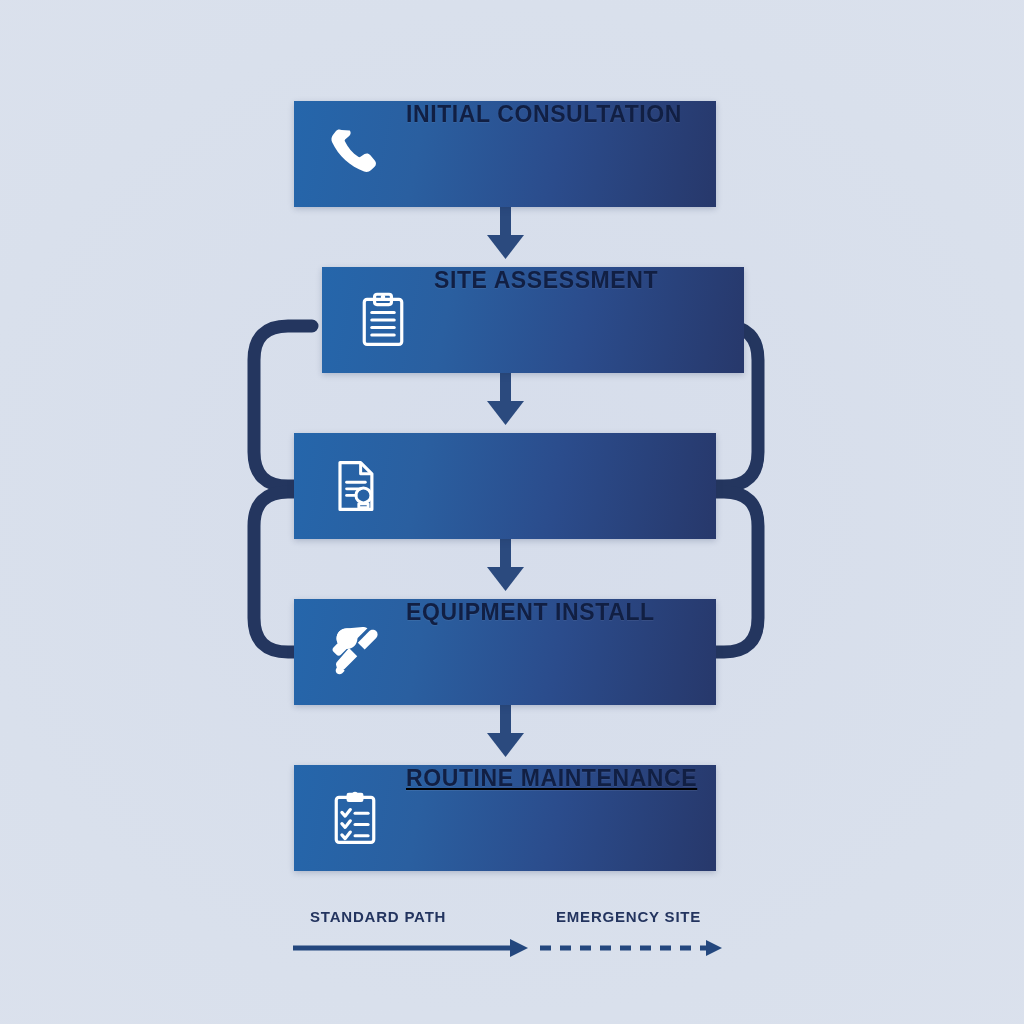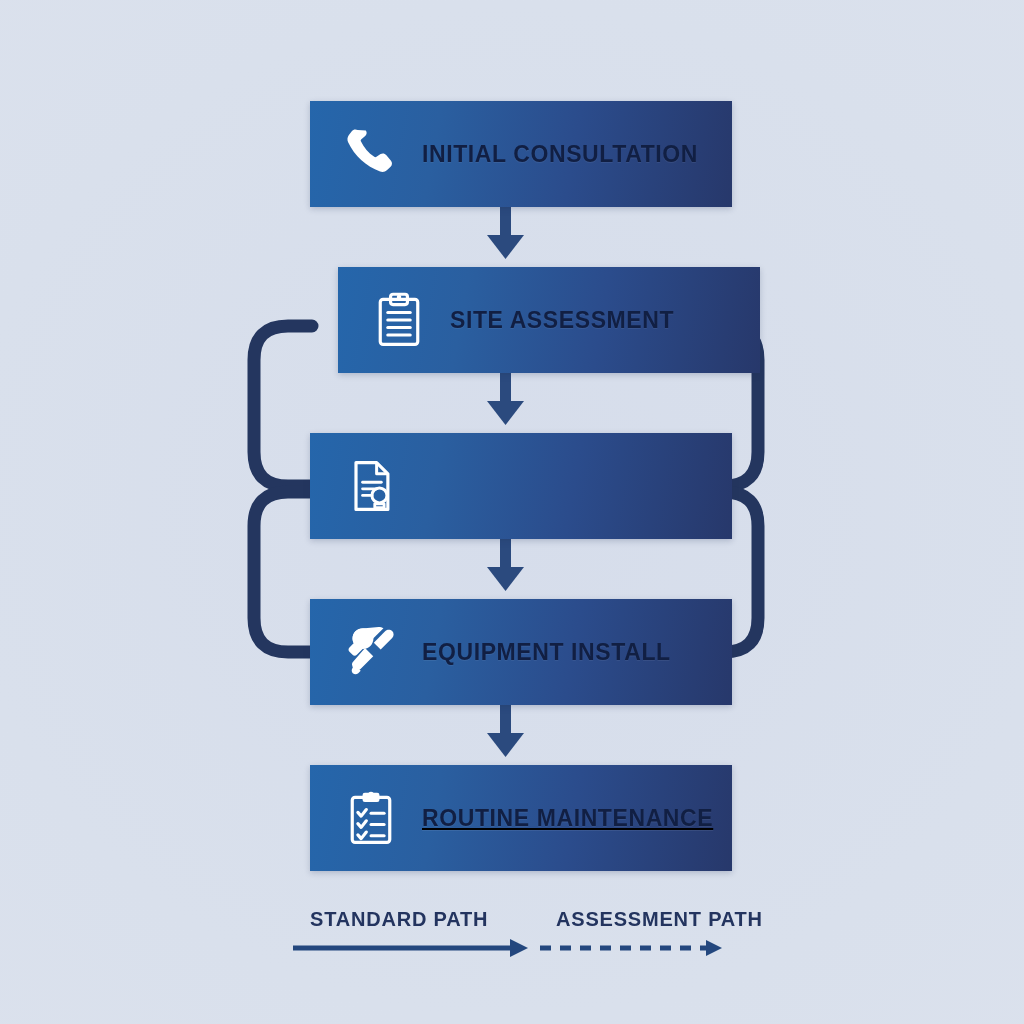--- a/index.html
+++ b/index.html
@@ -28,26 +28,25 @@
     left: 0;
     top: 0;
     width: 1024px;
     height: 1024px;
     z-index: 1;
   }
 
   
   .flow-box {
     position: absolute;
-    left: 310px;
+    left: 294px;
     width: 422px;
     height: 106px;
     z-index: 3;
     display: flex;
-    align-items: center;
     background: linear-gradient(100deg, #2566ab 0%, #2a5fa0 30%, #2b4c8c 62%, #27386b 100%);
     box-shadow: 0 2px 6px rgba(30, 45, 85, 0.22);
   }
   .flow-box .box-icon {
     width: 74px;
     margin-left: 24px;
     flex: 0 0 74px;
     display: flex;
     align-items: center;
     justify-content: center;
@@ -78,21 +77,21 @@
     position: absolute;
     left: 288px;
     top: 908px;
     width: 440px;
     height: 64px;
     z-index: 4;
   }
   .legend-label {
     position: absolute;
     top: 0;
-    font-size: 20px;
+    font-size: 15px;
     font-weight: bold;
     color: #23345f;
     letter-spacing: 0.8px;
     white-space: nowrap;
   }
   #legend-label-standard { left: 22px; }
   #legend-label-emergency { left: 268px; }
   #legend-svg {
     position: absolute;
     left: 0;
@@ -218,21 +217,21 @@
           <line x1="32" y1="39" x2="46" y2="39"></line>
           <line x1="32" y1="51" x2="46" y2="51"></line>
         </g>
       </svg>
     </div>
     <div class="box-label">ROUTINE MAINTENANCE</div>
   </div>
 
   <div id="legend">
     <div class="legend-label" id="legend-label-standard">STANDARD PATH</div>
-    <div class="legend-label" id="legend-label-emergency">ASSESSMENT PATH</div>
+    <div class="legend-label" id="legend-label-emergency">EMERGENCY SITE</div>
 
     <svg id="legend-svg" viewBox="0 0 440 34">
       <g>
         <line x1="5" y1="14" x2="222" y2="14" stroke="#23477e" stroke-width="5"></line>
         <path d="M222,5 L240,14 L222,23 Z" fill="#23477e"></path>
       </g>
       <g>
         <line x1="252" y1="14" x2="418" y2="14" stroke="#23477e" stroke-width="5" stroke-dasharray="11 9"></line>
         <path d="M418,6 L434,14 L418,22 Z" fill="#23477e"></path>
       </g>

